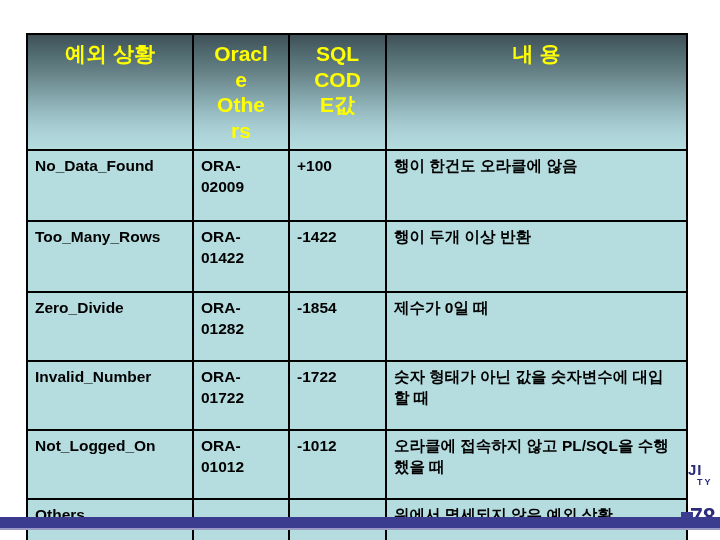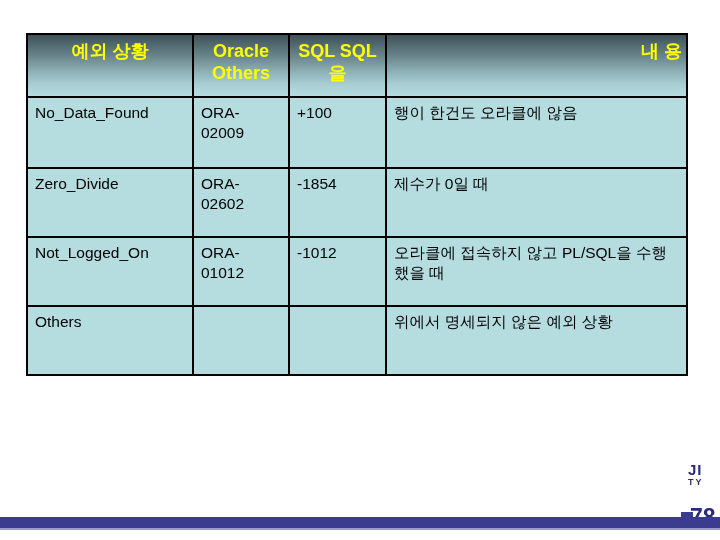--- a/index.html
+++ b/index.html
@@ -35,45 +35,45 @@
   #exception-table td,
   #exception-table th {
     border: 2px solid #000000;
     background: #b5dde0;
     padding: 5px 7px 4px 7px;
     vertical-align: top;
     text-align: left;
     font-size: 15.5px;
     line-height: 1.32;
     color: #000000;
-    font-weight: normal;
+    font-weight: bold;
     word-wrap: break-word;
     overflow-wrap: break-word;
   }
 
   
   #exception-table thead th {
     height: 49px;
-    padding: 6px 4px;
+    padding: 6px 20px;
     vertical-align: top;
     text-align: center;
     color: #ffff00;
     font-weight: bold;
-    font-size: 18px;
+    font-size: 21px;
     line-height: 1.22;
     background: linear-gradient(to bottom,
       #3f5157 0%,
       #506a70 16%,
       #6b878c 36%,
       #8cb0b5 60%,
       #a7cdd2 80%,
       #b5dde0 100%);
   }
   #exception-table thead th.wide {
-    text-align: right;
+    text-align: center;
   }
 
   
   .col-exc  { width: 166px; }
   .col-ora  { width: 96px;  }
   .col-code { width: 97px;  }
   .col-desc { width: 301px; }
 
   
   td.c-ora, td.c-code { text-align: center; }
@@ -117,20 +117,21 @@
     font-size: 15px;
     font-weight: bold;
     letter-spacing: 1px;
   }
   #logo-crop .logo-line2 {
     display: block;
     font-size: 9px;
     font-weight: bold;
     letter-spacing: 2px;
     margin-top: 1px;
+    margin-left: 9px;
   }
 
   #page-number {
     position: absolute;
     left: 690px;
     top: 506px;
     font-size: 23px;
     font-weight: bold;
     color: #2b2b7a;
     letter-spacing: 0px;
@@ -154,36 +155,48 @@
     <colgroup>
       <col class="col-exc">
       <col class="col-ora">
       <col class="col-code">
       <col class="col-desc">
     </colgroup>
     <thead>
       <tr>
         <th>예외 상황</th>
         <th>Oracle Others</th>
-        <th>SQL SQL을</th>
+        <th>SQL CODE값</th>
         <th class="wide">내 용</th>
       </tr>
     </thead>
     <tbody>
       <tr class="r-tall">
         <td>No_Data_Found</td>
         <td class="c-ora">ORA-02009</td>
         <td class="c-code">+100</td>
         <td>행이 한건도 오라클에 않음</td>
       </tr>
+      <tr class="r-tall">
+        <td>Too_Many_Rows</td>
+        <td class="c-ora">ORA-01422</td>
+        <td class="c-code">-1422</td>
+        <td>행이 두개 이상 반환</td>
+      </tr>
       <tr class="r-std">
         <td>Zero_Divide</td>
-        <td class="c-ora">ORA-02602</td>
+        <td class="c-ora">ORA-01282</td>
         <td class="c-code">-1854</td>
         <td>제수가 0일 때</td>
+      </tr>
+      <tr class="r-std">
+        <td>Invalid_Number</td>
+        <td class="c-ora">ORA-01722</td>
+        <td class="c-code">-1722</td>
+        <td>숫자 형태가 아닌 값을 숫자변수에 대입할 때</td>
       </tr>
       <tr class="r-std">
         <td>Not_Logged_On</td>
         <td class="c-ora">ORA-01012</td>
         <td class="c-code">-1012</td>
         <td>오라클에 접속하지 않고 PL/SQL을 수행했을 때</td>
       </tr>
       <tr class="r-std">
         <td>Others</td>
         <td class="c-ora"></td>

